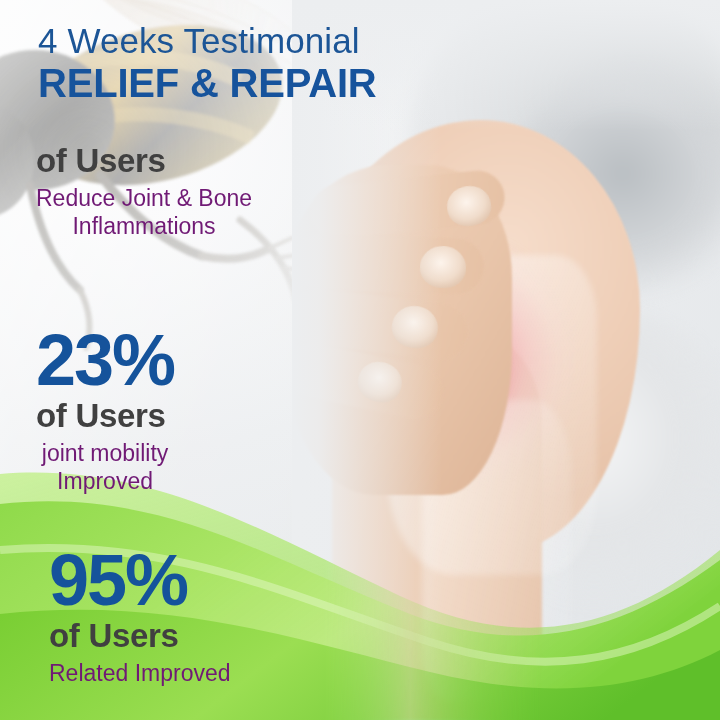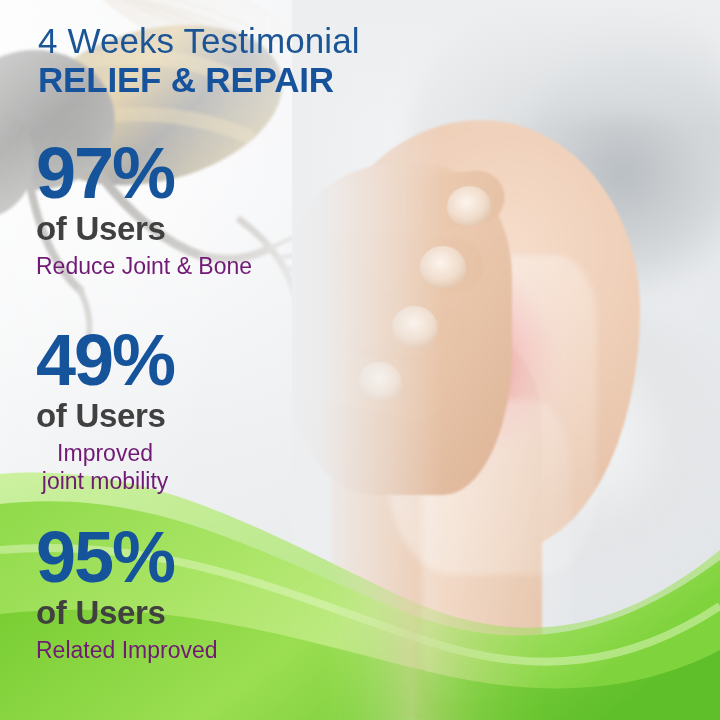--- a/index.html
+++ b/index.html
@@ -130,41 +130,41 @@
 
   
   .content{position:absolute;inset:0;}
 
   .headline{position:absolute;left:38px;top:22px;}
   .headline .line1{
     font-size:35px;font-weight:400;letter-spacing:.1px;
     color:#1C5596;line-height:1.08;white-space:nowrap;
   }
   .headline .line2{
-    font-size:35px;font-weight:700;letter-spacing:-.2px;
+    font-size:40px;font-weight:700;letter-spacing:-.2px;
     color:#16539C;line-height:1.05;margin-top:2px;white-space:nowrap;
   }
 
   .stat{position:absolute;left:36px;}
   .stat .pct{
     font-size:72px;font-weight:700;color:#15539B;
     line-height:.94;letter-spacing:-2px;
   }
   .stat .users{
     font-size:33px;font-weight:700;color:#404040;
     line-height:1.0;letter-spacing:-.3px;margin-top:4px;
   }
   .stat .desc{
     font-size:23px;font-weight:400;color:#701a75;
     line-height:1.22;margin-top:7px;text-align:center;
   }
 
   #stat-1{top:140px;}
   #stat-2{top:327px;}
-  #stat-3{top:524px;}
+  #stat-3{top:547px;margin-left:13px;}
 </style>
 </head>
 <body>
 
 <div class="poster">
 
   <div class="bg-base"></div>
   <div class="bg-sheen"></div>
 
   <div class="bee">
@@ -290,33 +290,33 @@
   </div>
 
   <div class="content">
 
     <div class="headline">
       <div class="line1">4 Weeks Testimonial</div>
       <div class="line2">RELIEF &amp; REPAIR</div>
     </div>
 
     <div class="stat" id="stat-1">
-      <div class="pct">97%</div>
       <div class="users">of Users</div>
       <div class="desc">
         <div>Reduce Joint &amp; Bone</div>
+        <div>Inflammations</div>
       </div>
     </div>
 
     <div class="stat" id="stat-2">
-      <div class="pct">49%</div>
+      <div class="pct">23%</div>
       <div class="users">of Users</div>
       <div class="desc">
+        <div>joint mobility</div>
         <div>Improved</div>
-        <div>joint mobility</div>
       </div>
     </div>
 
     <div class="stat" id="stat-3">
       <div class="pct">95%</div>
       <div class="users">of Users</div>
       <div class="desc">
         <div>Related Improved</div>
       </div>
     </div>

